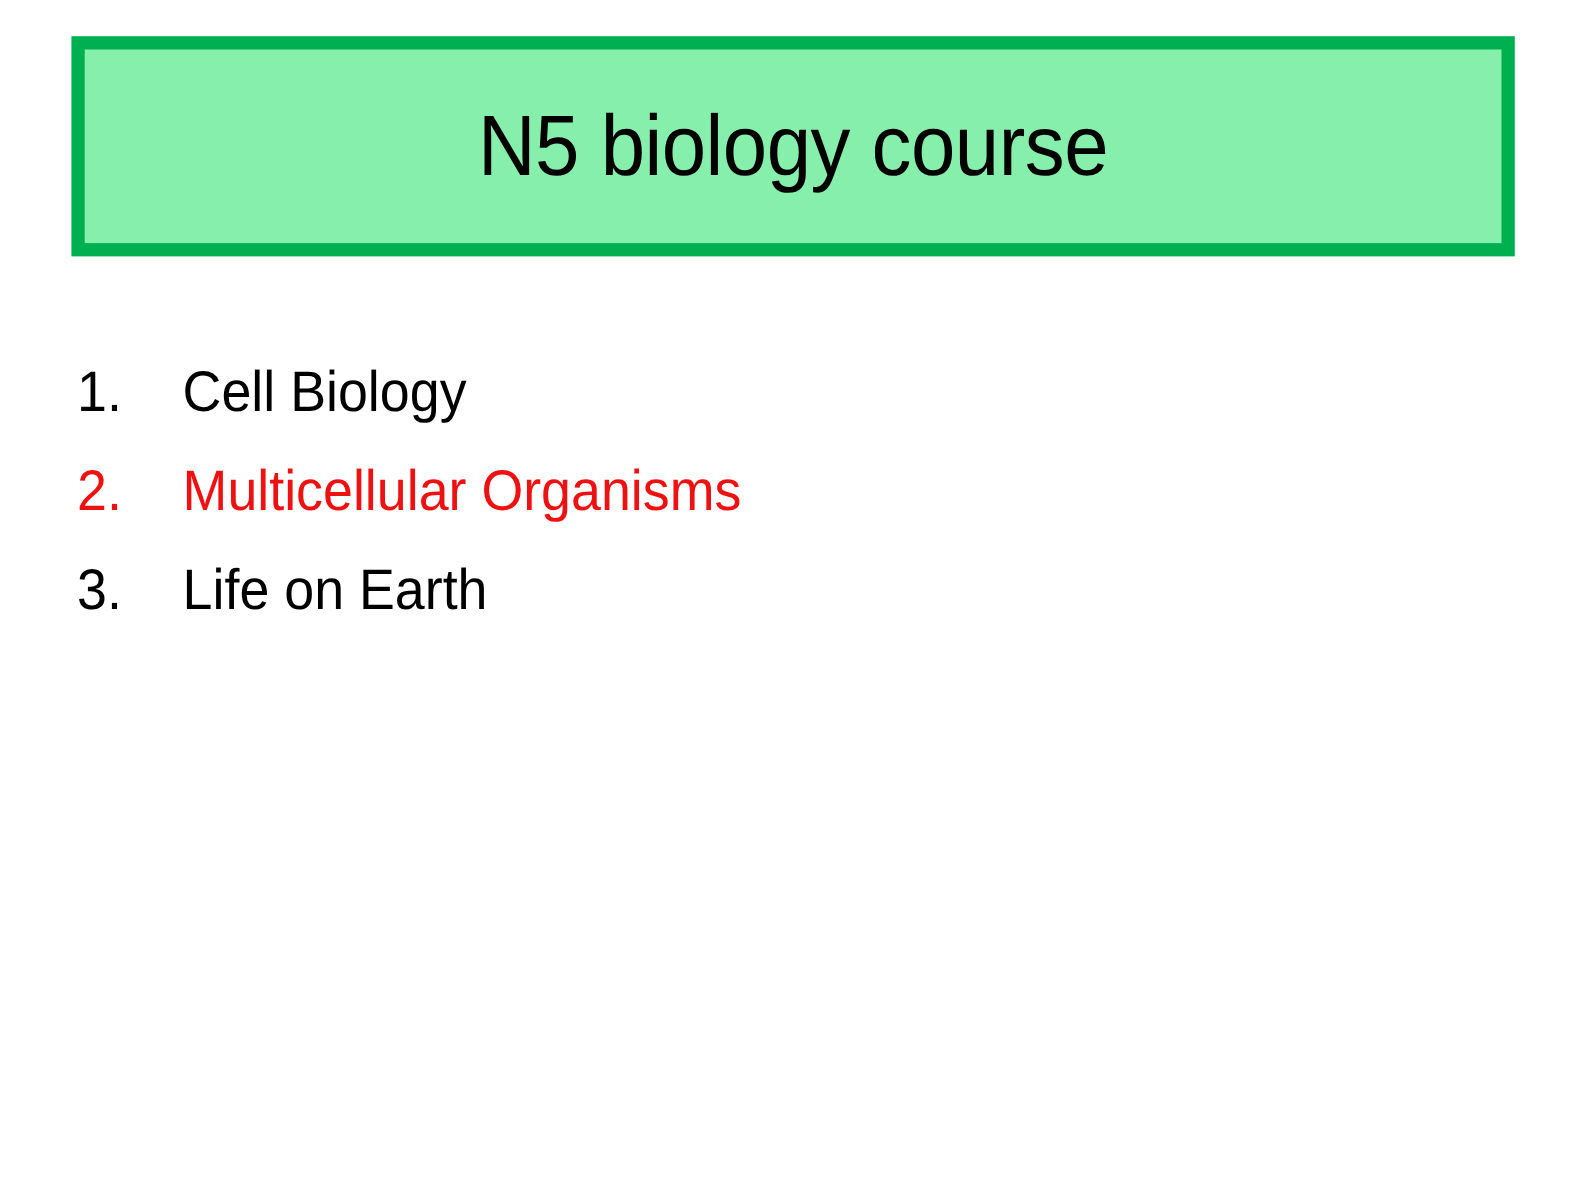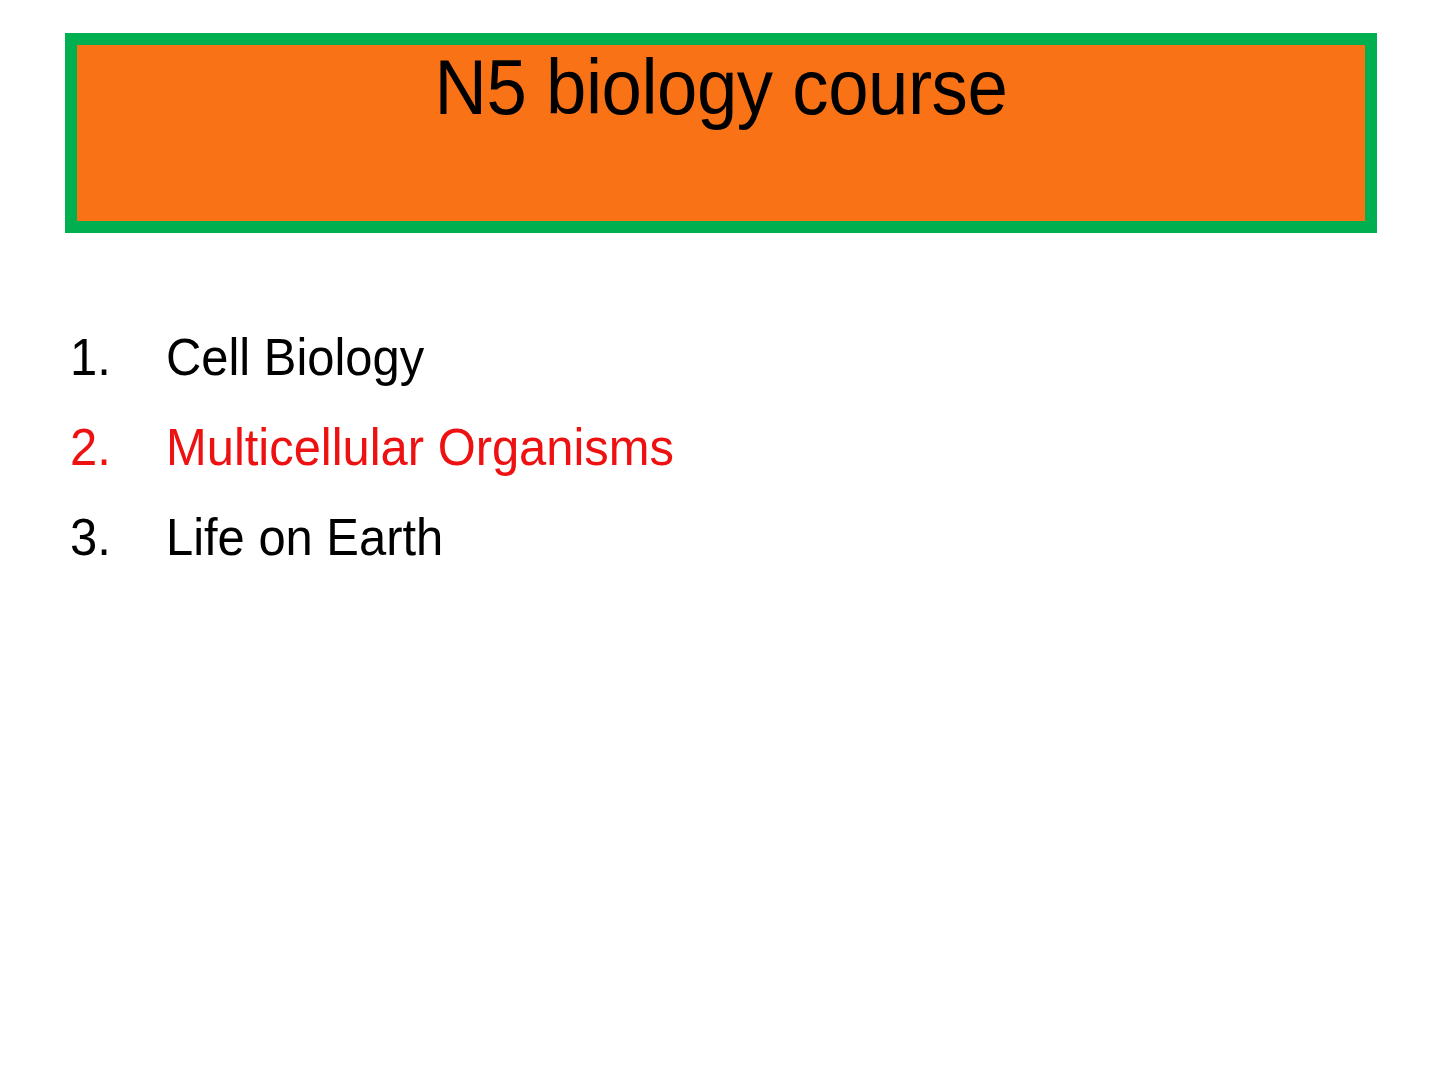--- a/index.html
+++ b/index.html
@@ -23,23 +23,23 @@
 
   
   .title-box {
     position: absolute;
     left: 65px;
     top: 33px;
     width: 1312px;
     height: 200px;
     box-sizing: border-box;
     border: 12px solid #00b050;
-    background: #f97316;
+    background: #86efac;
     display: flex;
-    align-items: flex-start;
+    align-items: center;
     justify-content: center;
   }
   .title-text {
     font-family: "Liberation Sans", sans-serif;
     font-size: 78px;
     font-weight: 400;
     color: #000000;
     line-height: 1.1;
     letter-spacing: -0.5px;
     white-space: nowrap;

